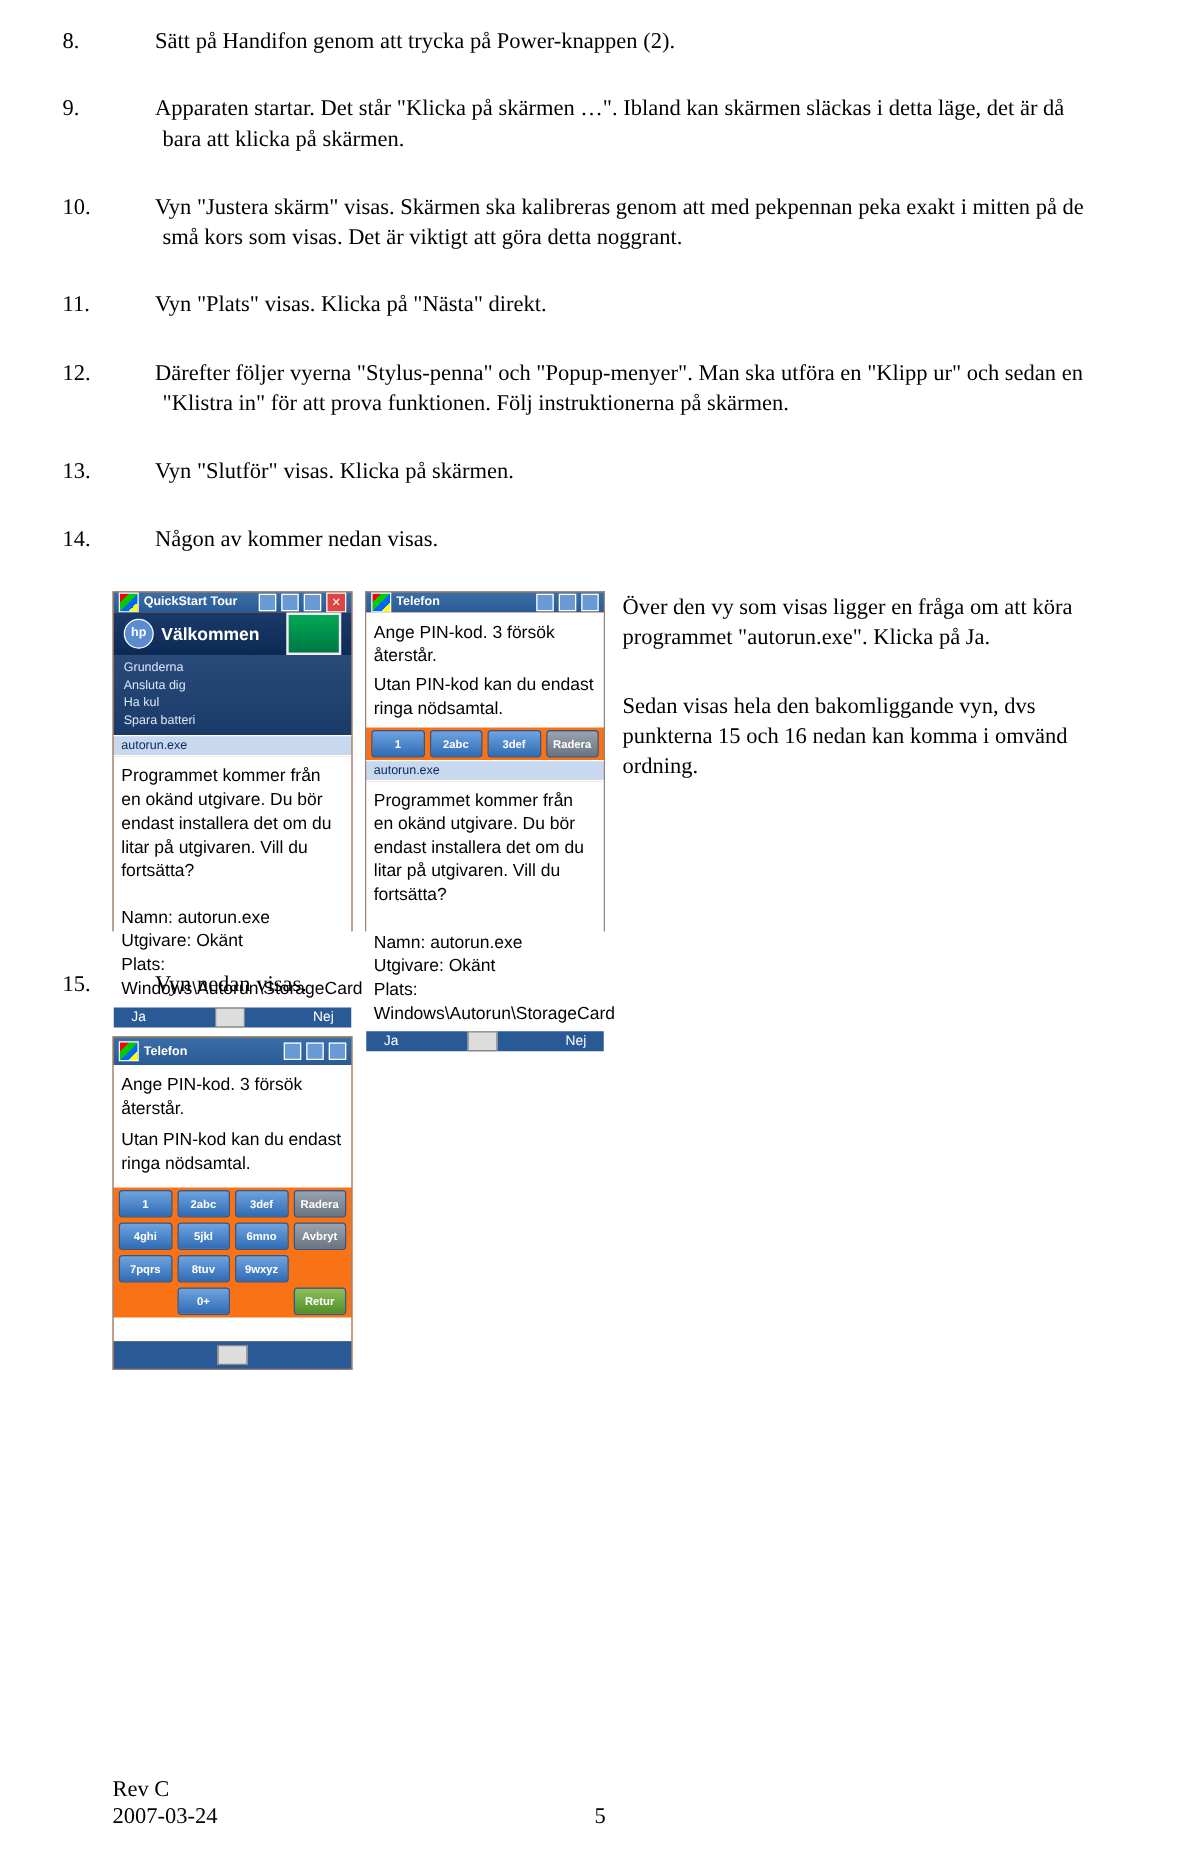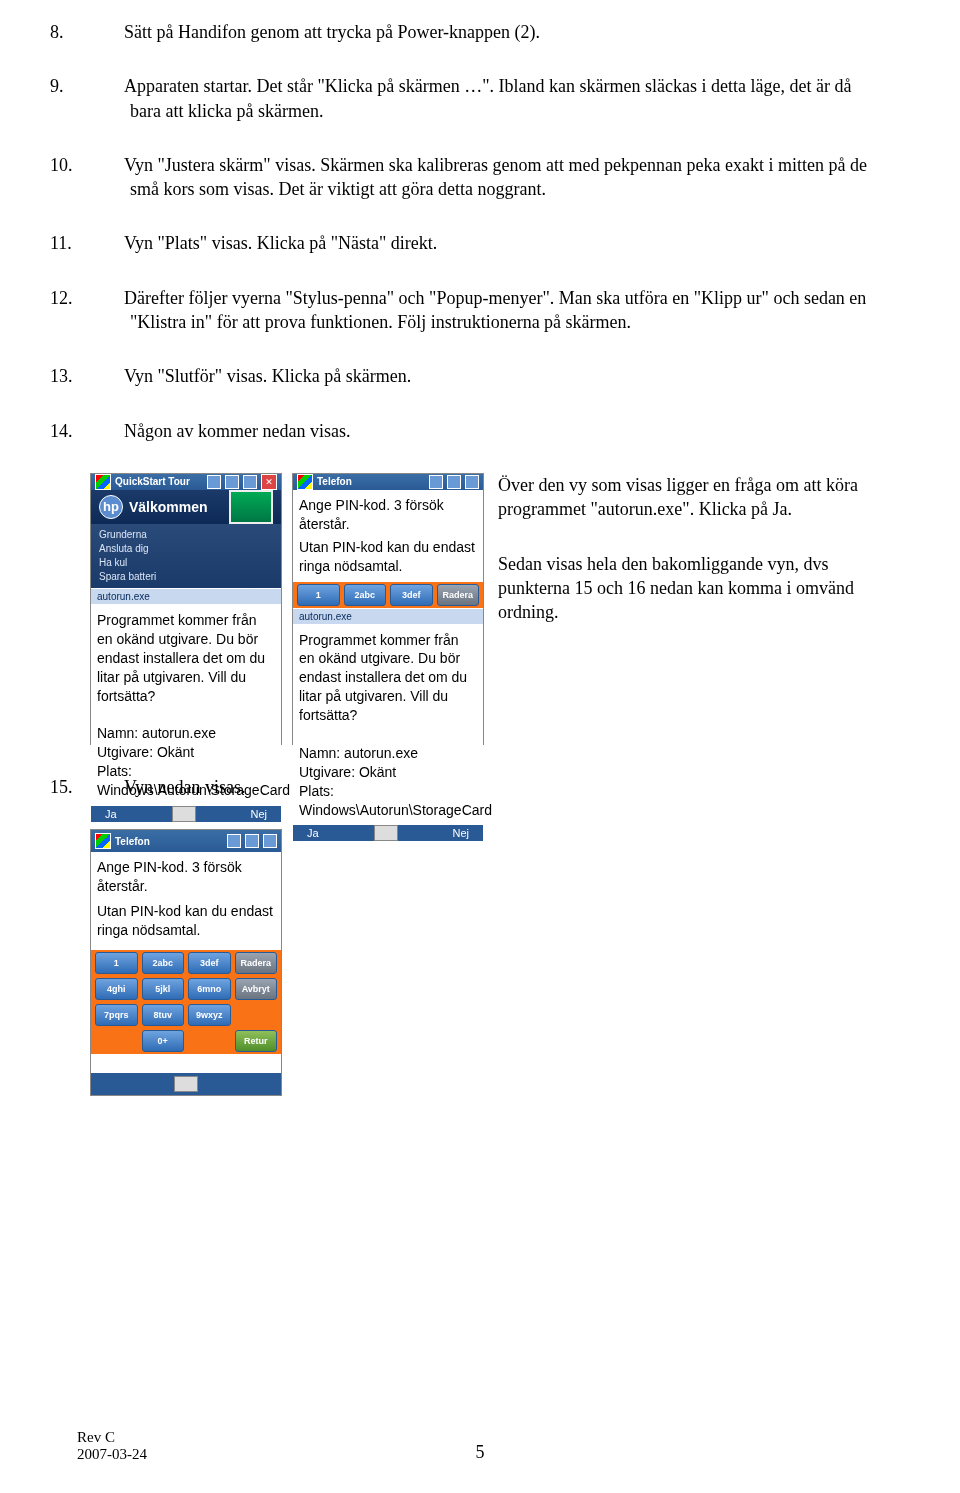--- a/index.html
+++ b/index.html
@@ -15,32 +15,32 @@
 .shot{border:1px solid #888;background:#f97316;font-family:Tahoma,Arial,sans-serif;font-size:10px;color:#000;display:flex;flex-direction:column}
 .sa{width:190px;height:270px}
 .sb{width:190px;height:270px}
 .sc{width:190px;height:265px}
 .tbar{height:22px;background:linear-gradient(#3a6ea5,#2a5a95);color:#fff;display:flex;align-items:center;padding:0 4px;gap:4px}
 .tbar .flag{width:14px;height:14px;background:linear-gradient(135deg,#f00 0 25%,#0c0 0 50%,#06f 0 75%,#ff0 0 100%);border:1px solid #fff}
 .tbar .ttl{flex:1;font-weight:bold}
 .tic{width:12px;height:12px;background:#6a9ad6;border:1px solid #fff}
 .close{width:14px;height:14px;background:#d44;color:#fff;display:flex;align-items:center;justify-content:center;font-size:9px;border:1px solid #fff}
 .welcome{height:40px;background:linear-gradient(#1b3a6a,#0d2a55);color:#fff;display:flex;align-items:center;justify-content:space-between;padding:0 8px;font-size:14px;font-weight:bold}
-.welcome .hp{width:22px;height:22px;border-radius:50%;background:#5a8ccf;display:flex;align-items:center;justify-content:center;font-size:13px;border:1px solid #fff}
+.welcome .hp{width:22px;height:22px;border-radius:50%;background:#5a8ccf;display:flex;align-items:center;justify-content:center;font-size:10px;border:1px solid #fff}
 .welcome .pic{width:40px;height:30px;background:linear-gradient(#0a5,#074);border:2px solid #eee}
 .wlist{background:linear-gradient(#2a4a7a,#1a3a6a);color:#dbe6f5;padding:4px 8px;font-size:10px;line-height:1.4}
 .wa{background:#c7d8ef;color:#05285a;padding:2px 6px;border-top:1px solid #fff;border-bottom:1px solid #fff}
 .body{flex:1;padding:6px 6px;font-size:14px;line-height:1.35;background:#fff}
 .menubar{height:22px;background:linear-gradient(#2a5a95,#2a5a95);color:#fff;display:flex;align-items:center;justify-content:space-between;padding:0 14px;font-weight:normal;font-size:11px}
 .menubar .kb{width:22px;height:14px;background:#ddd;border:1px solid #888}
 .pinrow{display:flex;gap:4px;padding:2px 4px}
 .kbtn{flex:1;height:20px;border-radius:3px;background:linear-gradient(#6fa3e0,#2f6cb5);color:#fff;display:flex;align-items:center;justify-content:center;font-size:9px;font-weight:bold;border:1px solid #285a95}
 .kbtn.act{background:linear-gradient(#8fbf5a,#4f8f2a)}
 .kbtn.grey{background:linear-gradient(#9aa3b0,#6a7380)}
-.footer{position:absolute;left:77px;bottom:30px;font-size:15px}
+.footer{position:absolute;left:90px;bottom:30px;font-size:18px}
 .pageno{position:absolute;left:50%;bottom:30px;transform:translateX(-50%);font-size:18px}
 </style>
 </head>
 <body>
 
 <div class="page">
 
 <p class="para para-n"><span class="num">8.</span><span>Sätt på Handifon genom att trycka på Power-knappen (2).</span></p>
 <p class="para para-n"><span class="num">9.</span><span>Apparaten startar. Det står "Klicka på skärmen …". Ibland kan skärmen släckas i detta läge, det är då bara att klicka på skärmen.</span></p>
 <p class="para para-n"><span class="num">10.</span><span>Vyn "Justera skärm" visas. Skärmen ska kalibreras genom att med pekpennan peka exakt i mitten på de små kors som visas. Det är viktigt att göra detta noggrant.</span></p>

